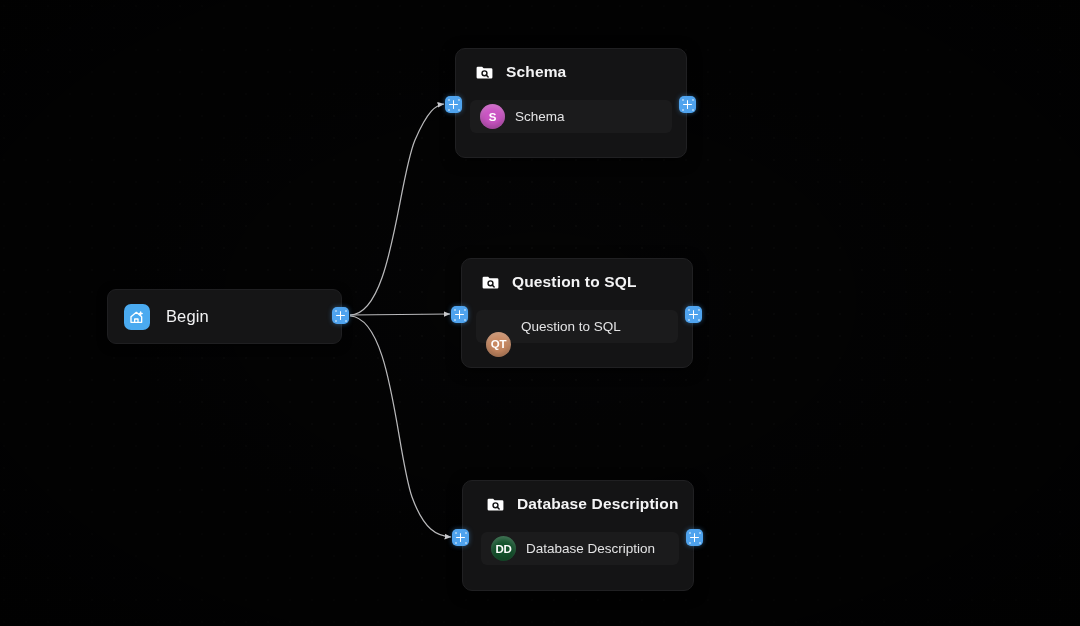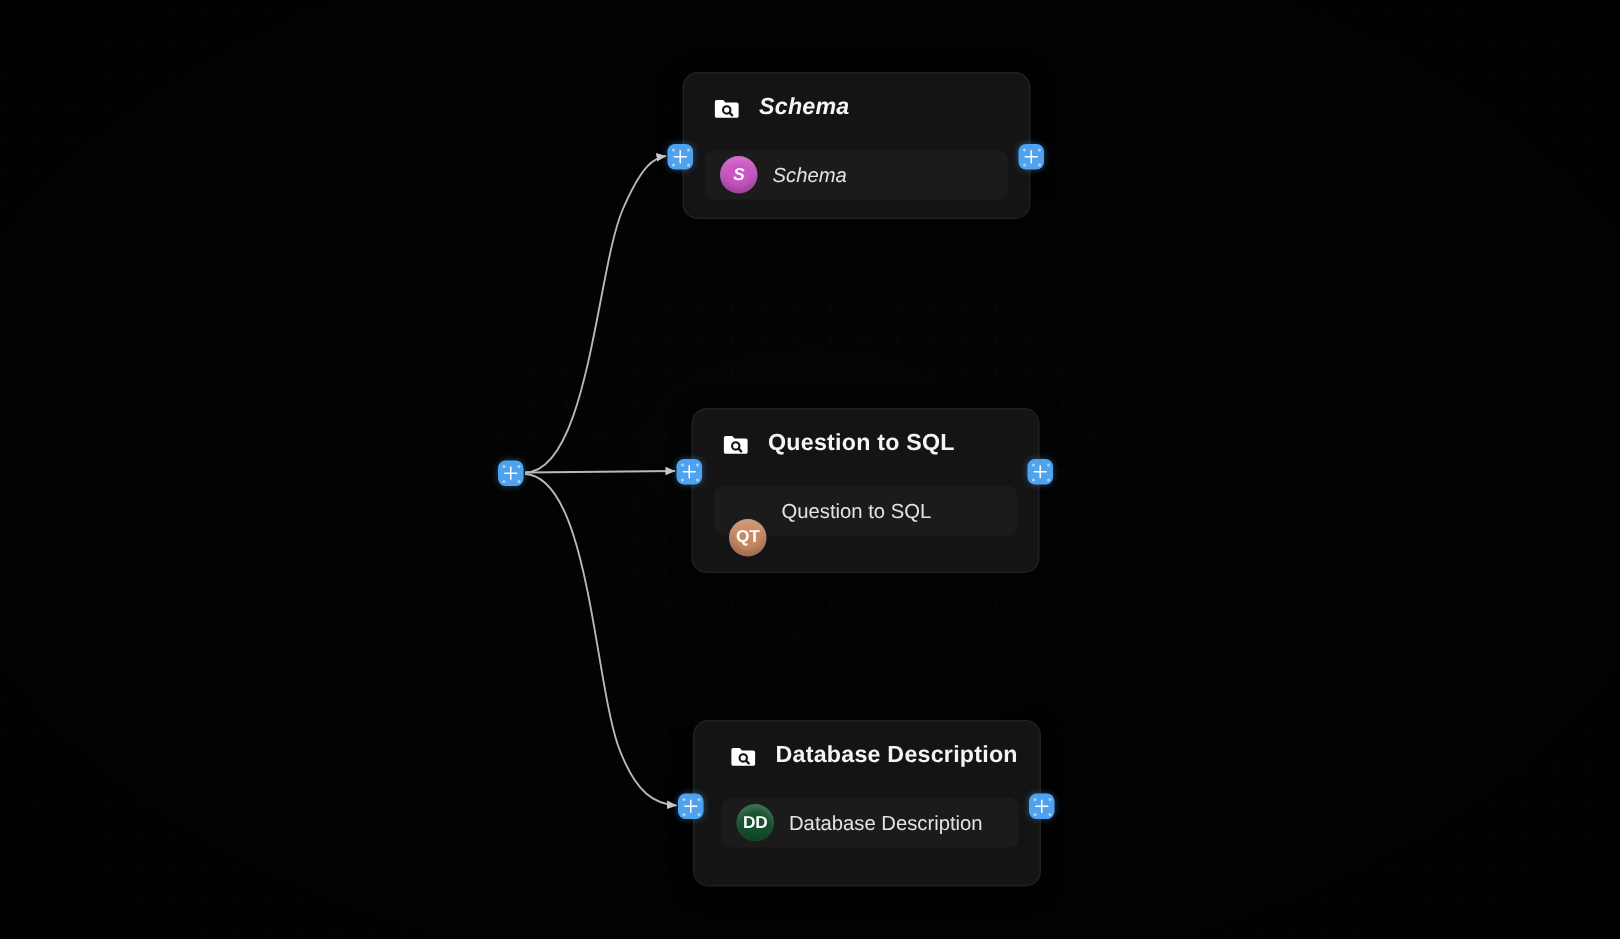--- a/index.html
+++ b/index.html
@@ -188,39 +188,50 @@
       </marker>
     </defs>
 
     <path d="M 350 315 C 392 315, 398 180, 415 140 C 428 110, 436 105, 444 104" fill="none" stroke="#b9b9bb" stroke-width="1.25" marker-end="url(#arrow)"></path>
 
     <path d="M 350 315 L 450 314" fill="none" stroke="#b9b9bb" stroke-width="1.25" marker-end="url(#arrow)"></path>
 
     <path d="M 350 316 C 392 318, 396 450, 412 497 C 424 530, 437 536, 451 537" fill="none" stroke="#b9b9bb" stroke-width="1.25" marker-end="url(#arrow)"></path>
   </svg>
 
-
-  <div class="node r-node" style="left:455px; top:48px; width:232px; height:98px;font-style:italic;">
+  <div class="node begin-node" style="left:107px; top:289px; width:235px; height:55px;">
+    <span class="begin-icon">
+      <svg width="16" height="16" viewBox="0 0 24 24" fill="none" stroke="#ffffff" stroke-width="2" stroke-linecap="round" stroke-linejoin="round">
+        <path d="M3 11.5 L11 5 L19 11.5 V20 H3 Z"></path>
+        <path d="M8.5 20 V15 H13.5 V20"></path>
+        <path d="M17.5 4.5 V9"></path>
+        <path d="M15.2 6.7 H19.8"></path>
+      </svg>
+    </span>
+    <span class="begin-label">Begin</span>
+  </div>
+
+  <div class="node r-node" style="left:455px; top:48px; width:232px; height:110px;">
     <div class="r-head">
       <span class="r-head-icon">
         <svg width="19" height="19" viewBox="0 0 24 24">
           <path d="M2 6.2 a1.6 1.6 0 0 1 1.6 -1.6 H9 l1.9 2.1 H20.4 a1.6 1.6 0 0 1 1.6 1.6 V18 a1.6 1.6 0 0 1 -1.6 1.6 H3.6 A1.6 1.6 0 0 1 2 18 Z" fill="#ffffff"></path>
           <circle cx="12" cy="13" r="3.1" fill="none" stroke="#131314" stroke-width="1.8"></circle>
           <path d="M14.3 15.3 L16.6 17.6" stroke="#131314" stroke-width="1.9" stroke-linecap="round"></path>
         </svg>
       </span>
       <span class="r-title">Schema</span>
     </div>
     <div class="r-body">
       <span class="avatar" style="background:#cb55c4;">S</span>
       <span class="r-item-label">Schema</span>
     </div>
   </div>
 
-  <div class="node r-node" style="left:461px; top:272px; width:232px; height:110px;">
+  <div class="node r-node" style="left:461px; top:258px; width:232px; height:110px;">
     <div class="r-head">
       <span class="r-head-icon">
         <svg width="19" height="19" viewBox="0 0 24 24">
           <path d="M2 6.2 a1.6 1.6 0 0 1 1.6 -1.6 H9 l1.9 2.1 H20.4 a1.6 1.6 0 0 1 1.6 1.6 V18 a1.6 1.6 0 0 1 -1.6 1.6 H3.6 A1.6 1.6 0 0 1 2 18 Z" fill="#ffffff"></path>
           <circle cx="12" cy="13" r="3.1" fill="none" stroke="#131314" stroke-width="1.8"></circle>
           <path d="M14.3 15.3 L16.6 17.6" stroke="#131314" stroke-width="1.9" stroke-linecap="round"></path>
         </svg>
       </span>
       <span class="r-title">Question to SQL</span>
     </div>

